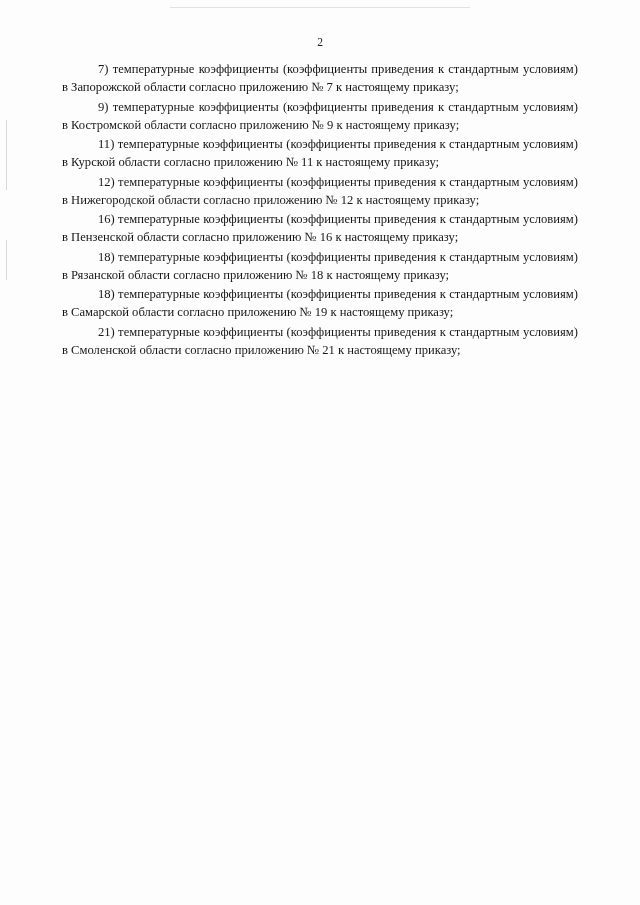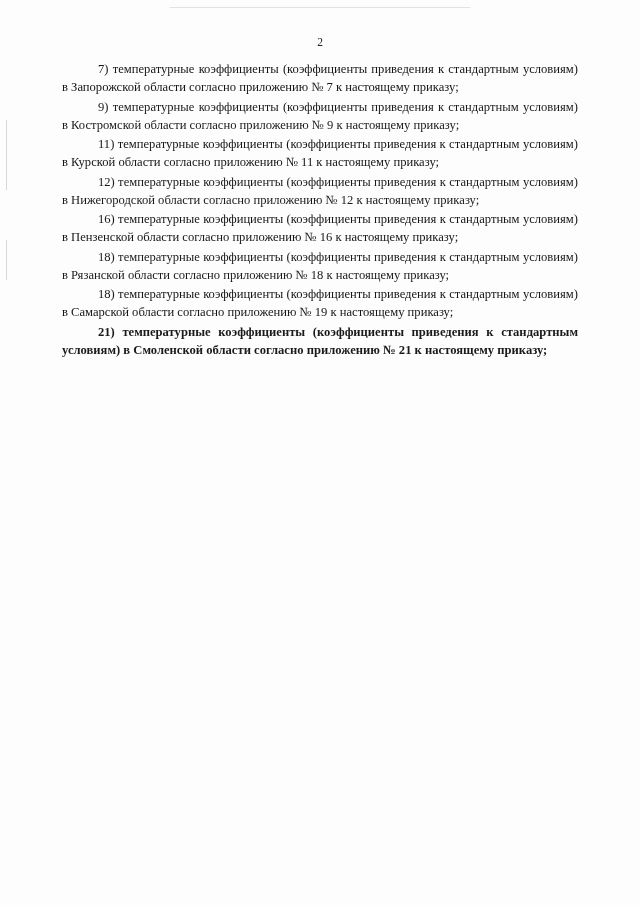--- a/index.html
+++ b/index.html
@@ -51,21 +51,21 @@
   .para {
     text-align: justify;
     text-justify: inter-word;
     font-size: 12.6px;
     line-height: 18px;
     margin: 0 0 1.5px 0;
     text-indent: 36px;
     hyphens: none;
     color: #1a1a1a;
   }
-  .para:last-child { margin-bottom: 5px; font-weight: bold; }
+  .para:last-child { margin-bottom: 5px; }
 
   
   .para:nth-child(odd) { color: #161616; }
 </style>
 </head>
 <body>
 
 <div class="page">
 
   <div class="edge-mark left-top"></div>

